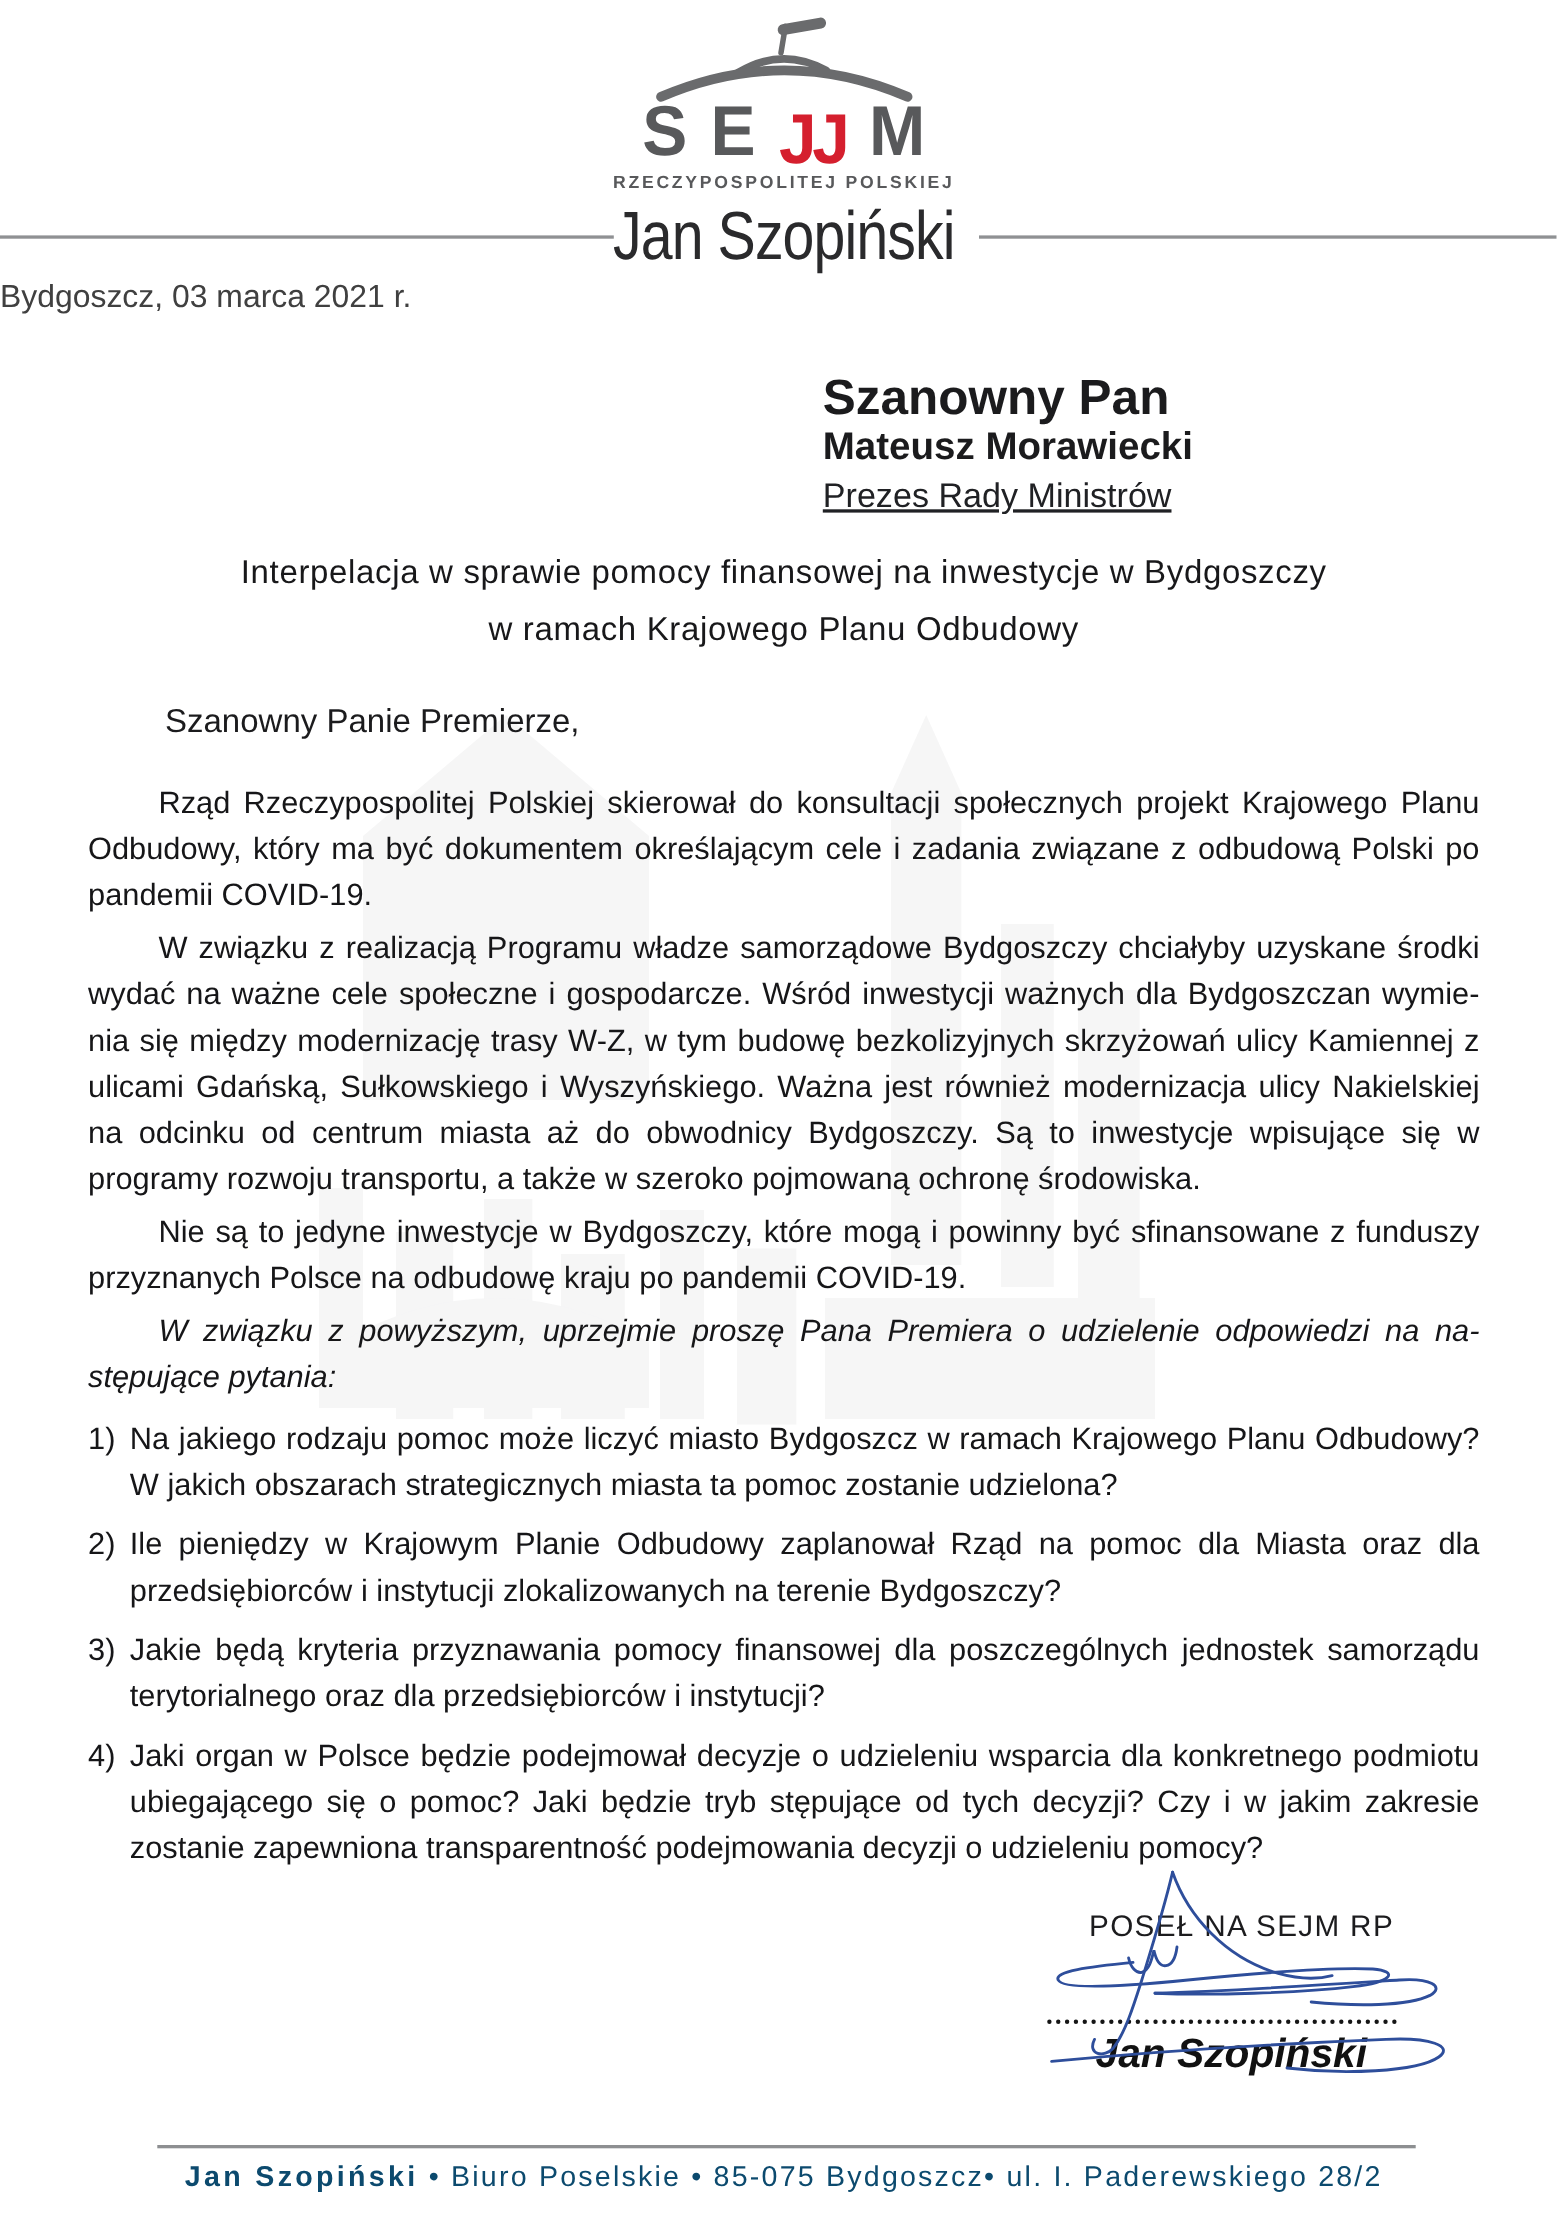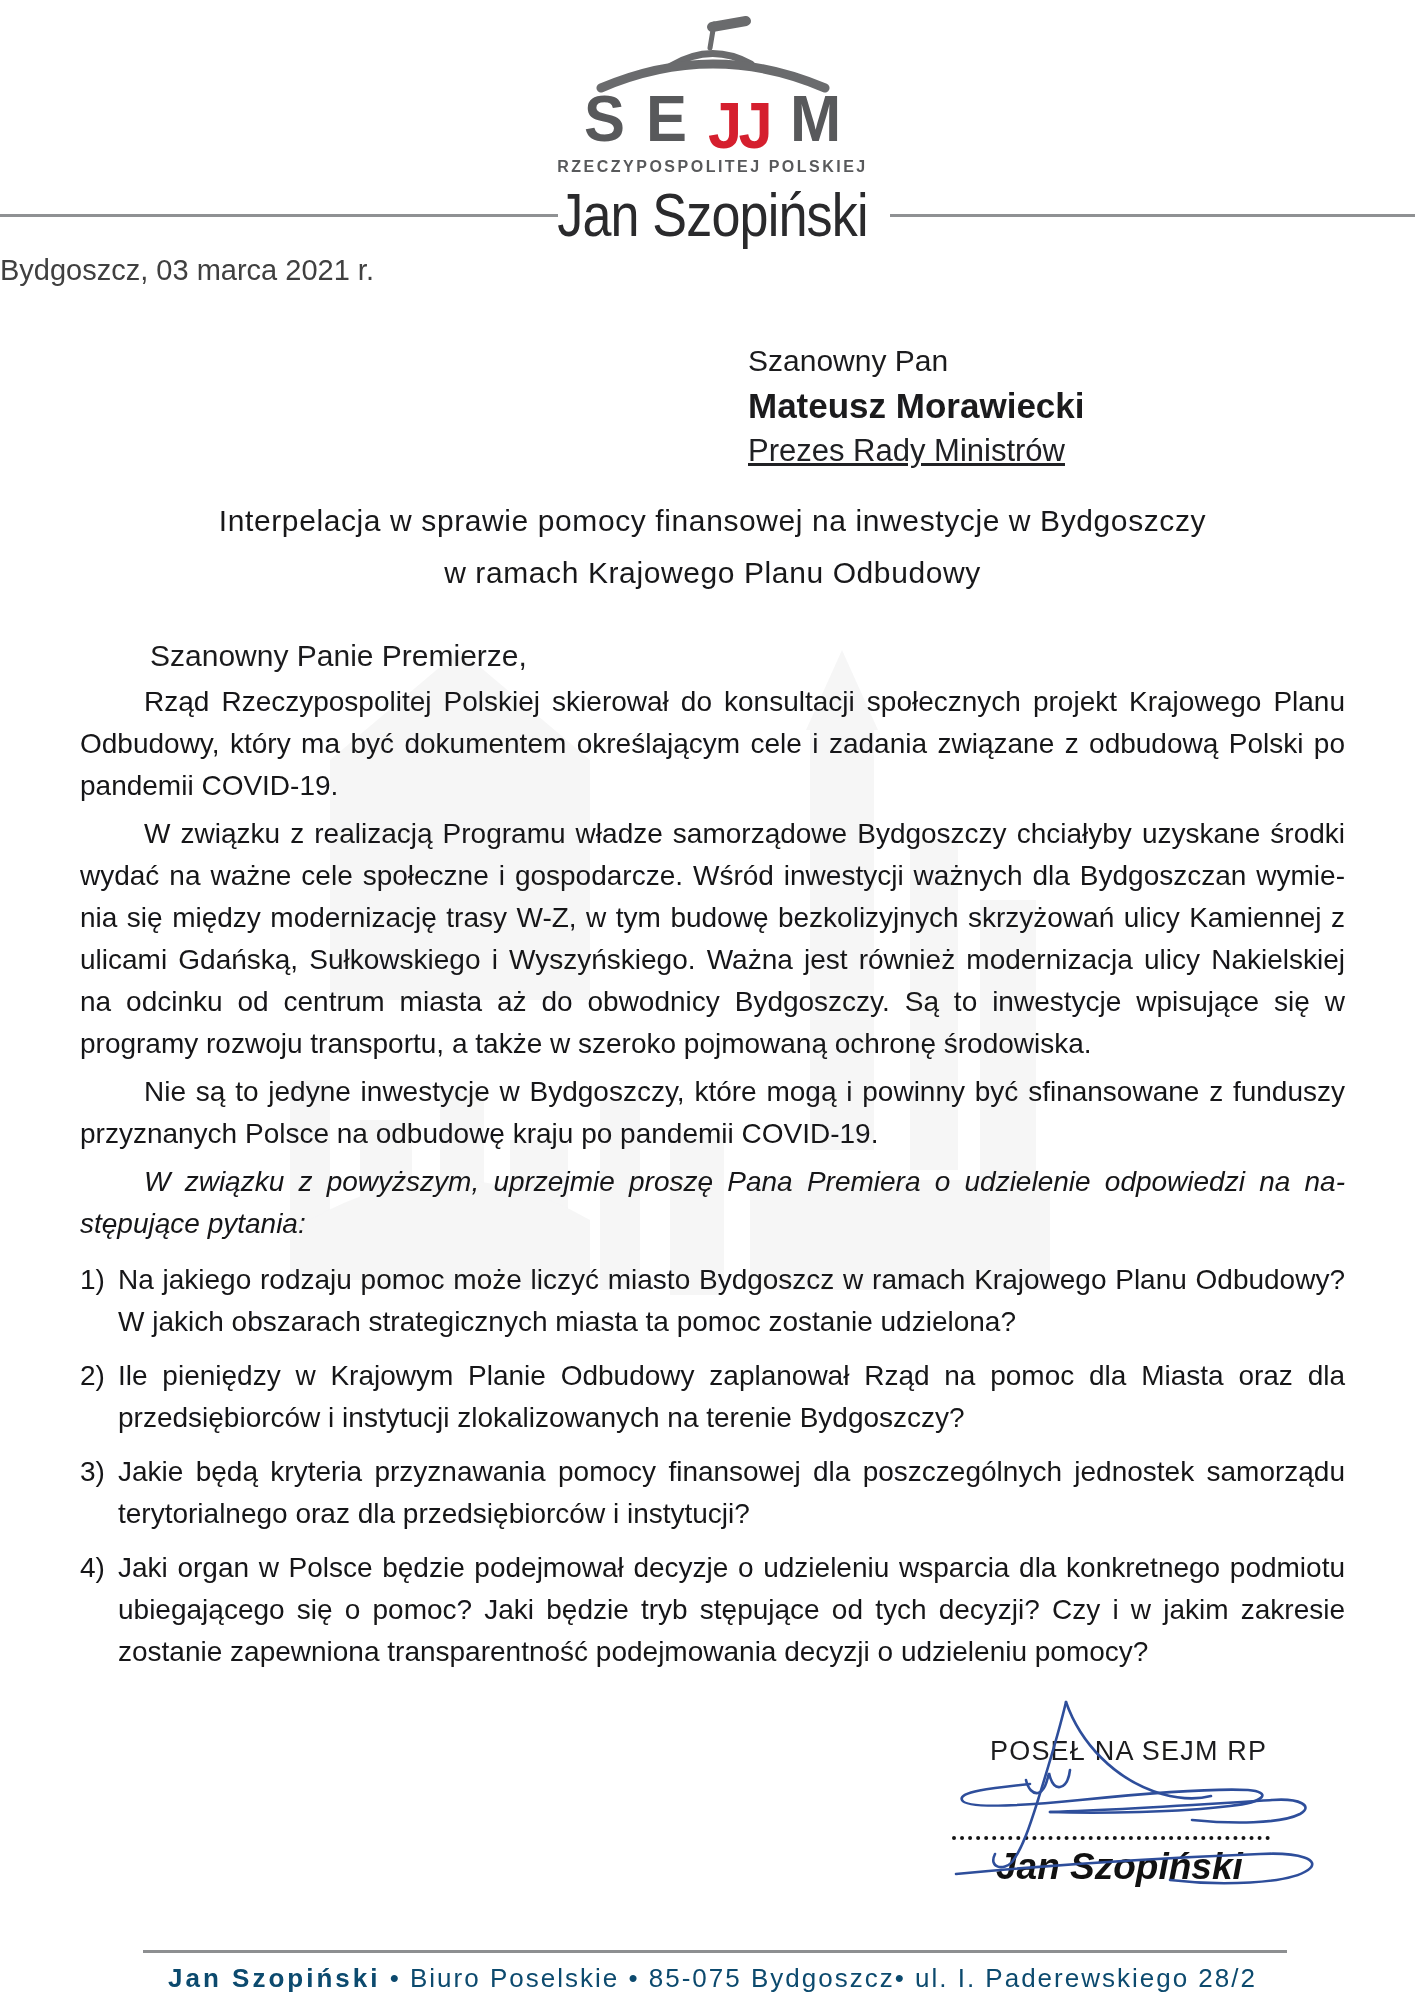--- a/index.html
+++ b/index.html
@@ -34,35 +34,35 @@
   .rule-right { left:890px; width:525px; }
   .header-name {
     position:absolute; left:0; right:0; top:0; text-align:center;
     font-size:62px; font-weight:300; color:#2a2a2c;
     transform:scaleX(0.84); letter-spacing:-1px; line-height:70px;
   }
   .dateline { padding-right:112px; font-size:29px; color:#404040; margin-top:2px; }
 
   
   .addressee { margin:52px 0 0 748px; }
-  .addressee .b1 { font-size:30px; font-weight:400; line-height:44px; }
+  .addressee .b1 { font-size:45px; font-weight:700; line-height:44px; }
   .addressee .b2 { font-size:35px; font-weight:700; line-height:46px; }
   .addressee .l3 { font-size:31px; font-weight:400; line-height:44px; color:#202124;text-decoration:underline; }
 
   
   .doc-title { margin-top:22px; text-align:center; font-size:30px; line-height:52px; letter-spacing:0.6px; color:#18181a; }
 
   .salutation { margin:40px 0 0 150px; font-size:30px; font-weight:400; }
 
   
   .para {
     margin:0 80px 6px 80px; font-size:28px; line-height:42px;
     text-align:justify; text-indent:64px; color:#161618;
   }
-  .para.first { margin-top:8px; }
+  .para.first { margin-top:36px; }
   .para.emph { font-weight:400; font-style:italic; }
 
   .questions { margin-top:14px; }
   .question { display:flex; margin:0 80px 12px 80px; font-size:28px; line-height:42px; color:#161618; }
   .q-num { flex:0 0 38px; }
   .q-text { flex:1; text-align:justify; }
 
   
   .sig-block { position:absolute; left:880px; top:1688px; width:480px; height:235px; z-index:2; }
   .sig-role { position:absolute; left:110px; top:48px; font-size:27px; letter-spacing:1.2px; color:#1c1c1e; white-space:nowrap; }

